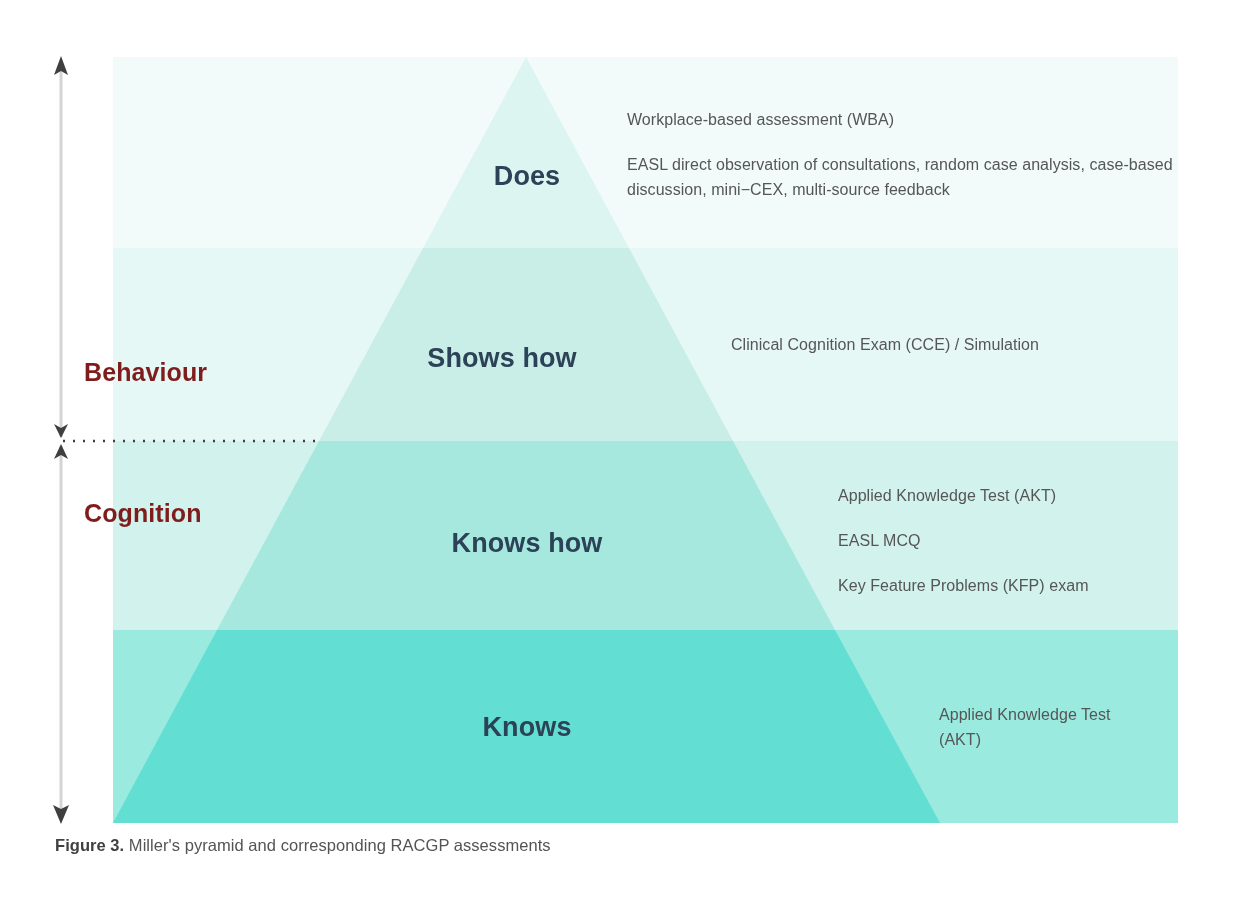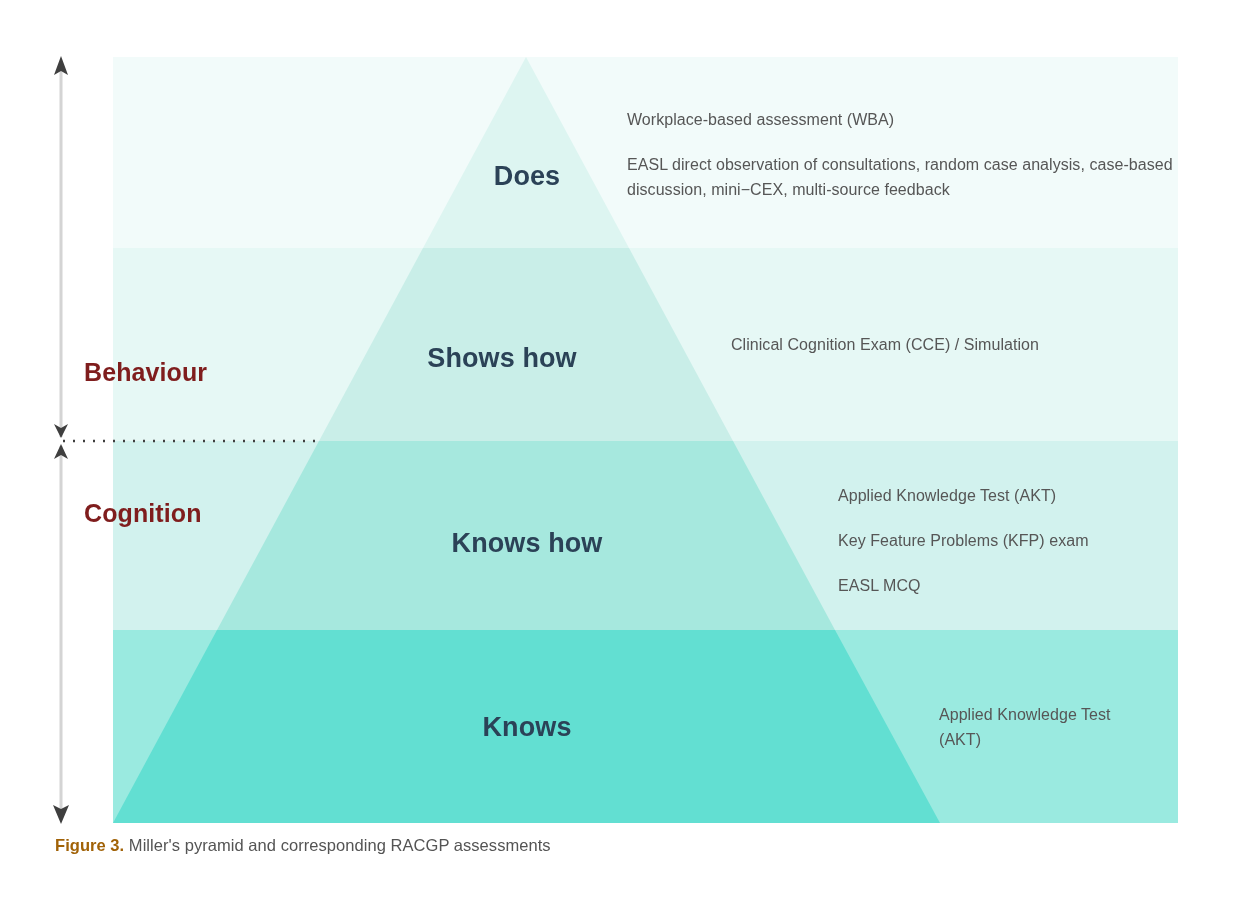--- a/index.html
+++ b/index.html
@@ -78,21 +78,21 @@
     position: absolute;
     left: 55px;
     top: 836px;
     font-size: 16.5px;
     color: #545454;
     letter-spacing: 0.05px;
     white-space: nowrap;
   }
   #caption .caption-label {
     font-weight: bold;
-    color: #a16207;
+    color: #404040;
   }
 </style>
 </head>
 <body>
 
 <div id="figure-root">
 
   <div id="pyramid-stage">
     <svg id="pyramid-svg" viewBox="0 0 1240 915" xmlns="http://www.w3.org/2000/svg">
 
@@ -129,22 +129,22 @@
       <p class="assessment-line">Workplace-based assessment (WBA)</p>
       <p class="assessment-line">EASL direct observation of consultations, random case analysis, case-based discussion, mini−CEX, multi-source feedback</p>
     </div>
 
     <div class="assessment-block" style="left:731px; top:333px; width:440px;">
       <p class="assessment-line">Clinical Cognition Exam (CCE) / Simulation</p>
     </div>
 
     <div class="assessment-block" style="left:838px; top:484px; width:330px;">
       <p class="assessment-line">Applied Knowledge Test (AKT)</p>
+      <p class="assessment-line">EASL MCQ</p>
       <p class="assessment-line">Key Feature Problems (KFP) exam</p>
-      <p class="assessment-line">EASL MCQ</p>
     </div>
 
     <div class="assessment-block" style="left:939px; top:703px; width:205px;">
       <p class="assessment-line">Applied Knowledge Test (AKT)</p>
     </div>
 
     <div class="axis-label" style="left:84px; top:358px;">Behaviour</div>
 
     <div class="axis-label" style="left:84px; top:499px;">Cognition</div>
   </div>

